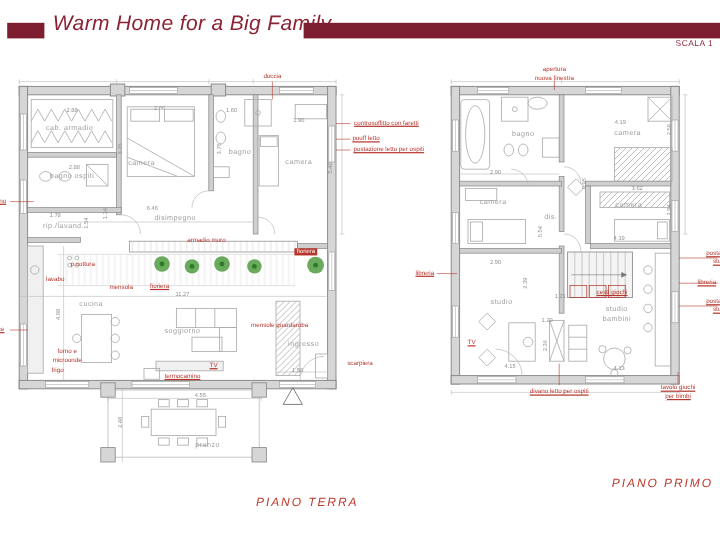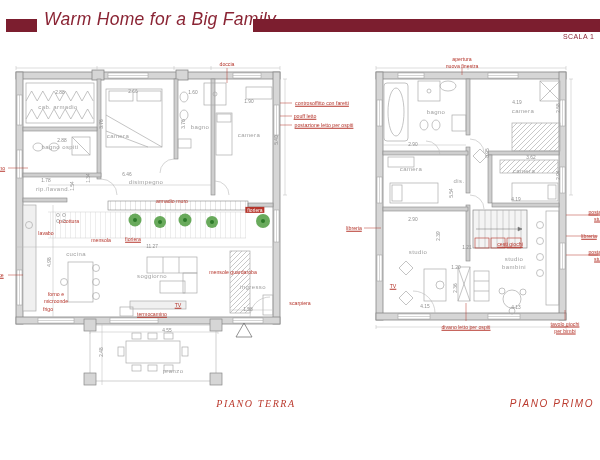--- a/index.html
+++ b/index.html
@@ -420,21 +420,21 @@
     <span class="lbl ann" style="left: 101px; top: 240px;">mensola</span>
     <span class="lbl ann" style="left: 56px; top: 297px;">forno e
 microonde</span>
     <span class="lbl ann" style="left: 48px; top: 309px;">frigo</span>
     <span class="lbl ann und" style="left: 178px; top: 305px;">TV</span>
     <span class="lbl ann und" style="left: 152px; top: 314px;">termocamino</span>
     <span class="lbl ann" style="left: 233px; top: 272px;">mensole guardaroba</span>
     <span class="lbl ann" style="left: 300px; top: 303px;">scarpiera</span>
     <span class="lbl ann und" style="left: -6px; top: 168px;">lavandino</span>
     <span class="lbl ann und" style="left: -6px; top: 275px;">lavatrice</span>
-    <span class="lbl caption" style="left: 256px; top: 404px; font-family: Liberation Serif, serif;">PIANO TERRA</span>
+    <span class="lbl caption" style="left: 256px; top: 420px;">PIANO TERRA</span>
     <span class="lbl room" style="left: 436px; top: 113px;">bagno</span>
     <span class="lbl room" style="left: 523px; top: 112px;">camera</span>
     <span class="lbl room" style="left: 411px; top: 170px;">camera</span>
     <span class="lbl room" style="left: 459px; top: 182px;">dis.</span>
     <span class="lbl room" style="left: 524px; top: 172px;">camera</span>
     <span class="lbl room" style="left: 418px; top: 253px;">studio</span>
     <span class="lbl room" style="left: 514px; top: 263px;">studio
 bambini</span>
     <span class="lbl dim" style="left: 413px; top: 145px;">2.90</span>
     <span class="lbl dim" style="left: 517px; top: 103px;">4.19</span>

